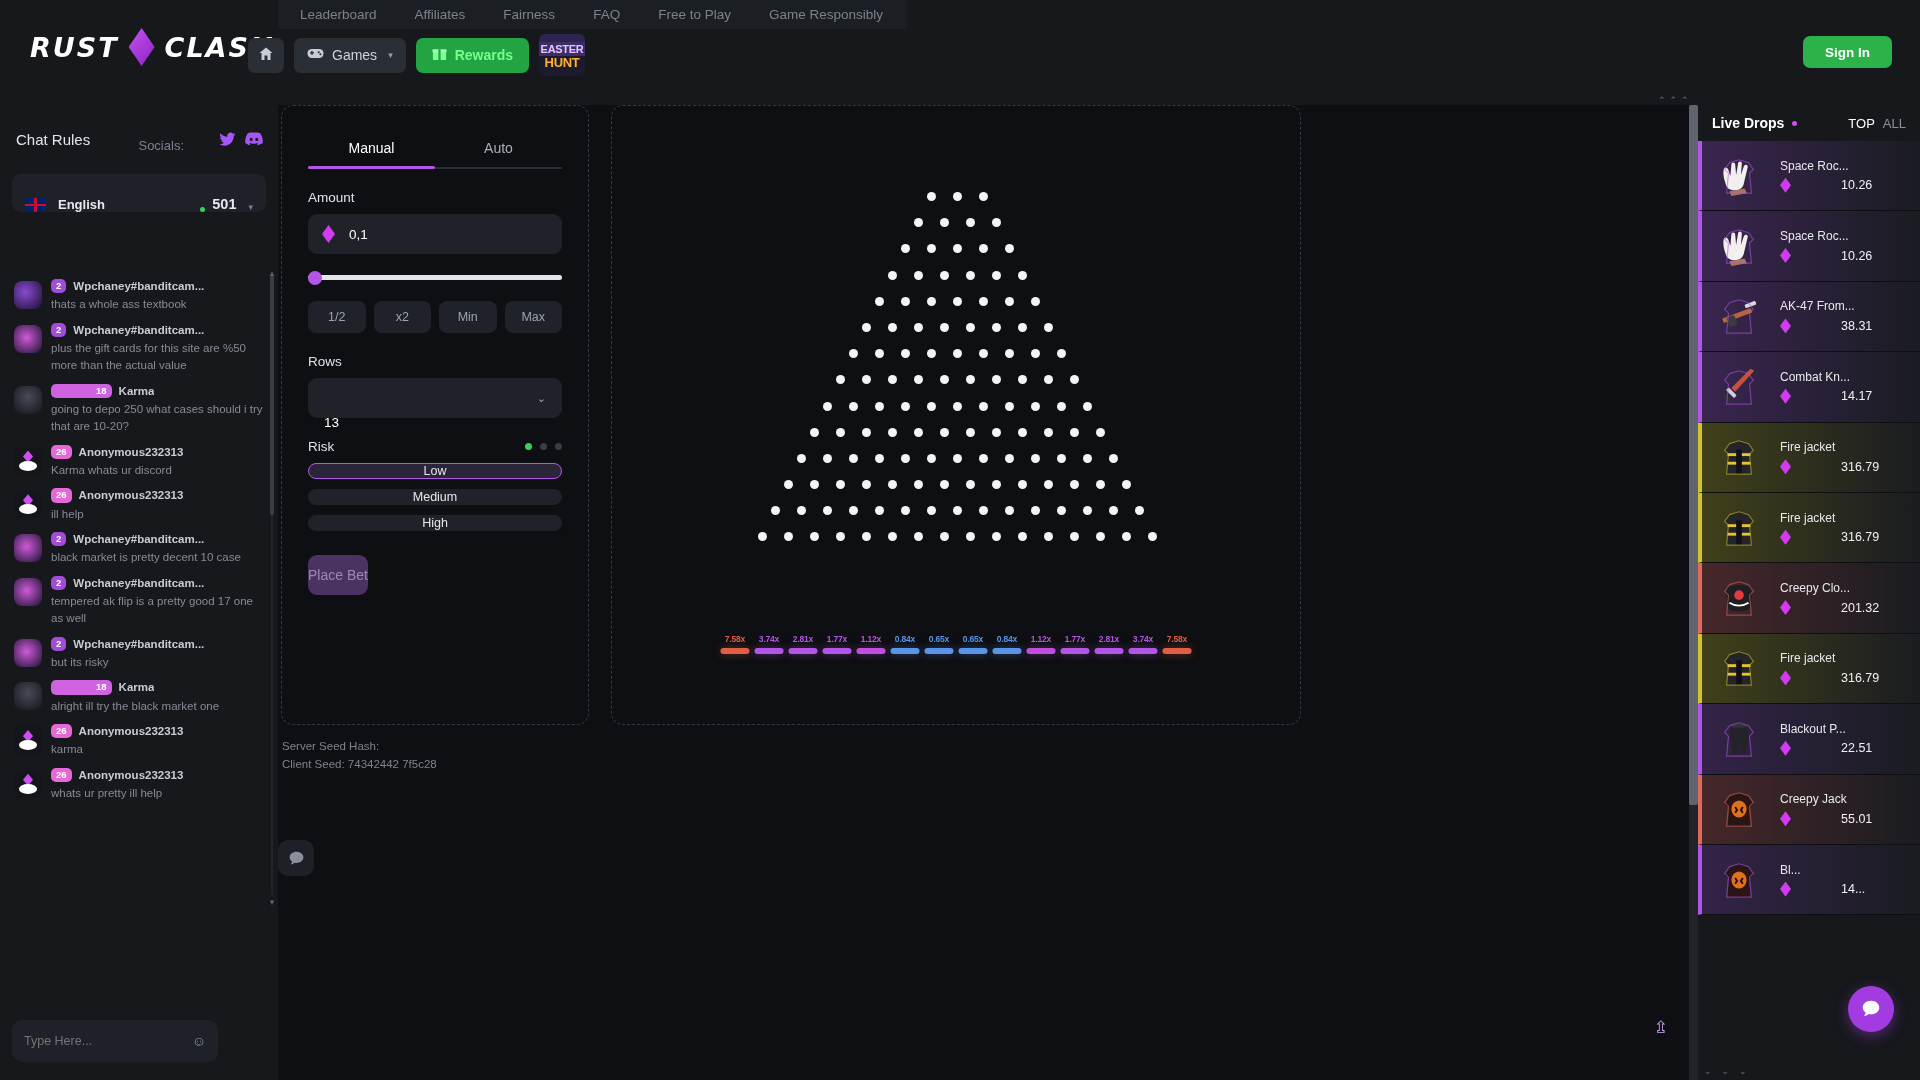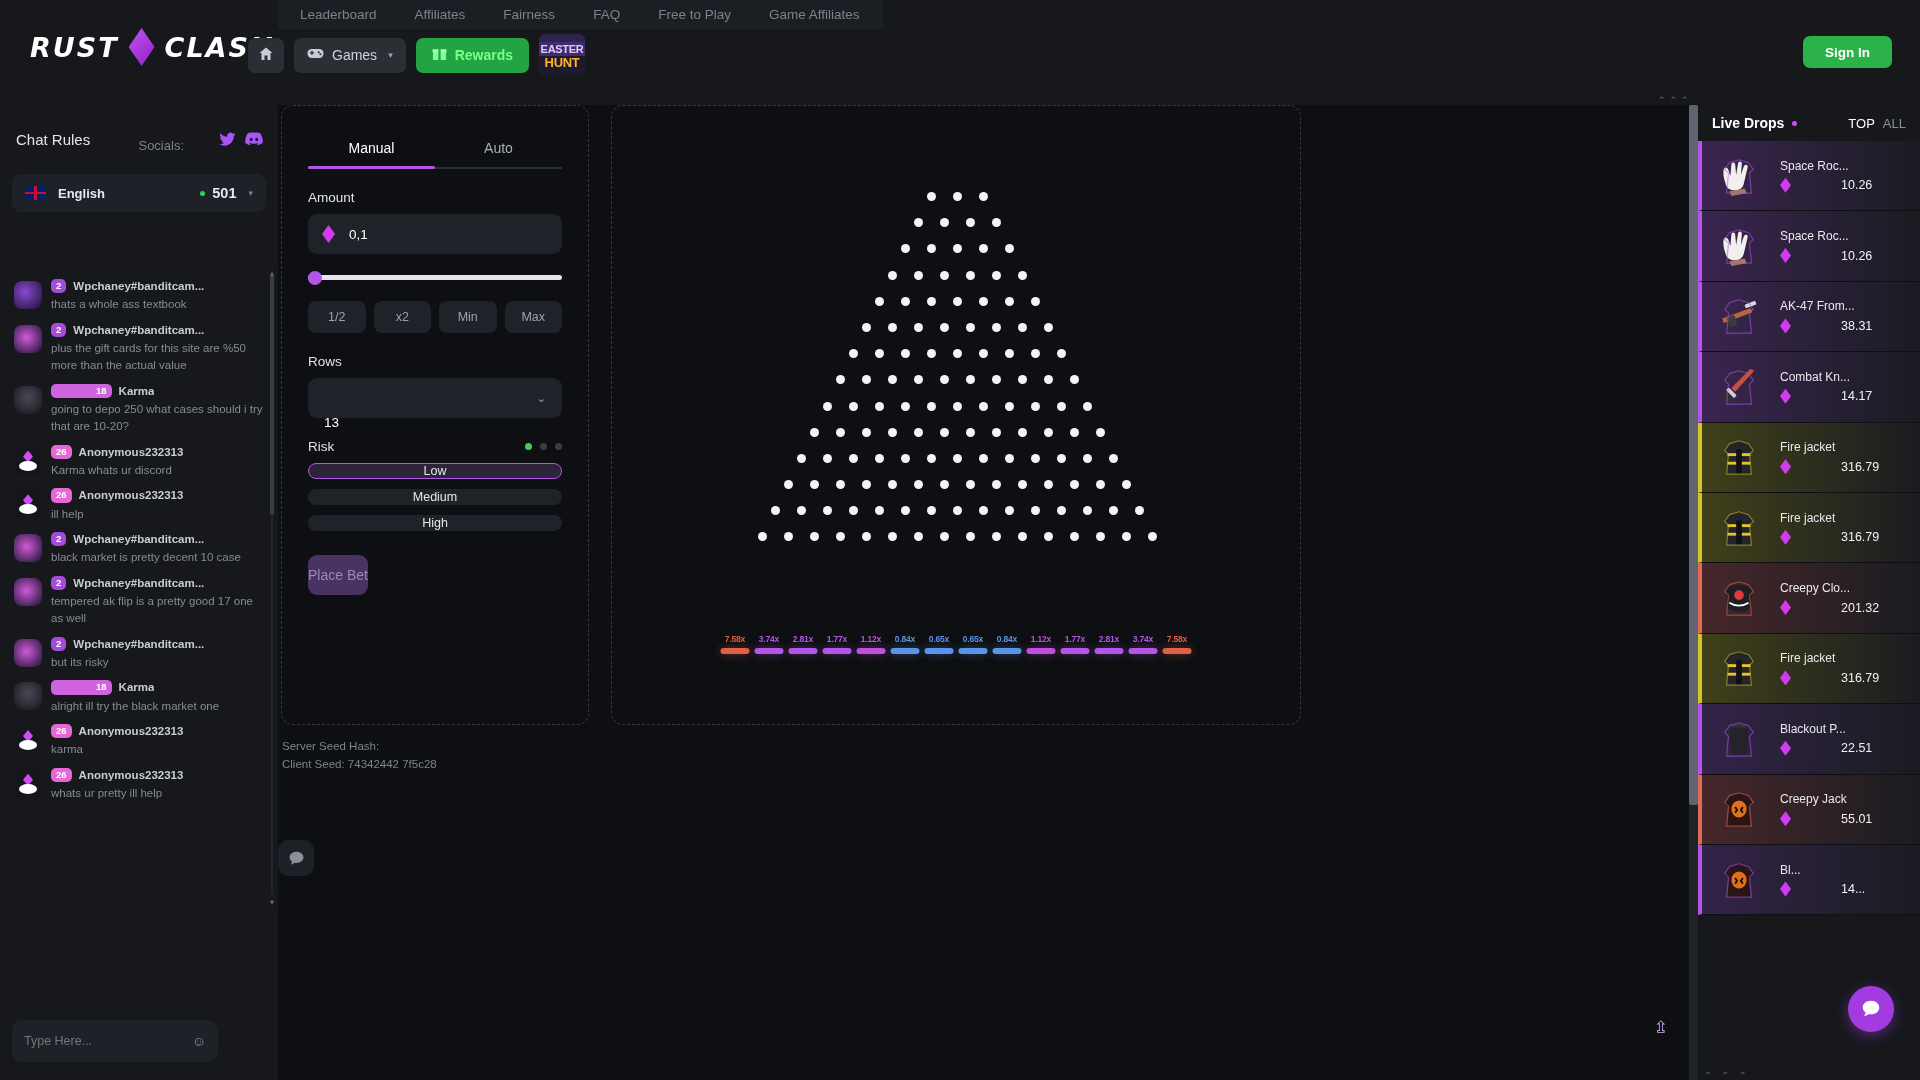--- a/index.html
+++ b/index.html
@@ -88,21 +88,21 @@
     display: flex; align-items: center; padding: 12px 16px 6px 16px;
     justify-content: space-between;
   }
   .chat-head .title { font-size: 15px; color: #e3e5ea; }
   .chat-head .socials { display: flex; align-items: center; gap: 9px; }
   .chat-head .socials .lbl { font-size: 13px; color: #7c818b; }
   .ico-tw, .ico-dc { width: 17px; height: 15px; display: inline-block; }
 
   .lang {
     margin: 6px 12px 0 12px; height: 38px; border-radius: 9px;
-    background: #1e2127; display: flex; align-items: center; padding: 0 13px;
+    background: #1e2127; display: flex; align-items: flex-end; padding: 0 13px;
     cursor: pointer;
   }
   .flag {
     width: 21px; height: 14px; border-radius: 2px; margin-right: 12px;
     background:
       linear-gradient(to bottom, transparent 43%, #c8102e 43%, #c8102e 57%, transparent 57%),
       linear-gradient(to right, transparent 43%, #c8102e 43%, #c8102e 57%, transparent 57%),
       #012169;
     position: relative; overflow: hidden;
   }
@@ -338,21 +338,21 @@
 <div class="app">
 
   <div class="topbar">
 
     <nav class="topnav">
       <a>Leaderboard</a>
       <a>Affiliates</a>
       <a>Fairness</a>
       <a>FAQ</a>
       <a>Free to Play</a>
-      <a>Game Affiliates</a>
+      <a>Game Responsibly</a>
     </nav>
 
     <div class="brand">
       <span class="word">RUST</span>
       <span class="gem"></span>
       <span class="word">CLASH</span>
     </div>
 
     <div class="navbtns">
       <button class="nbtn home">

